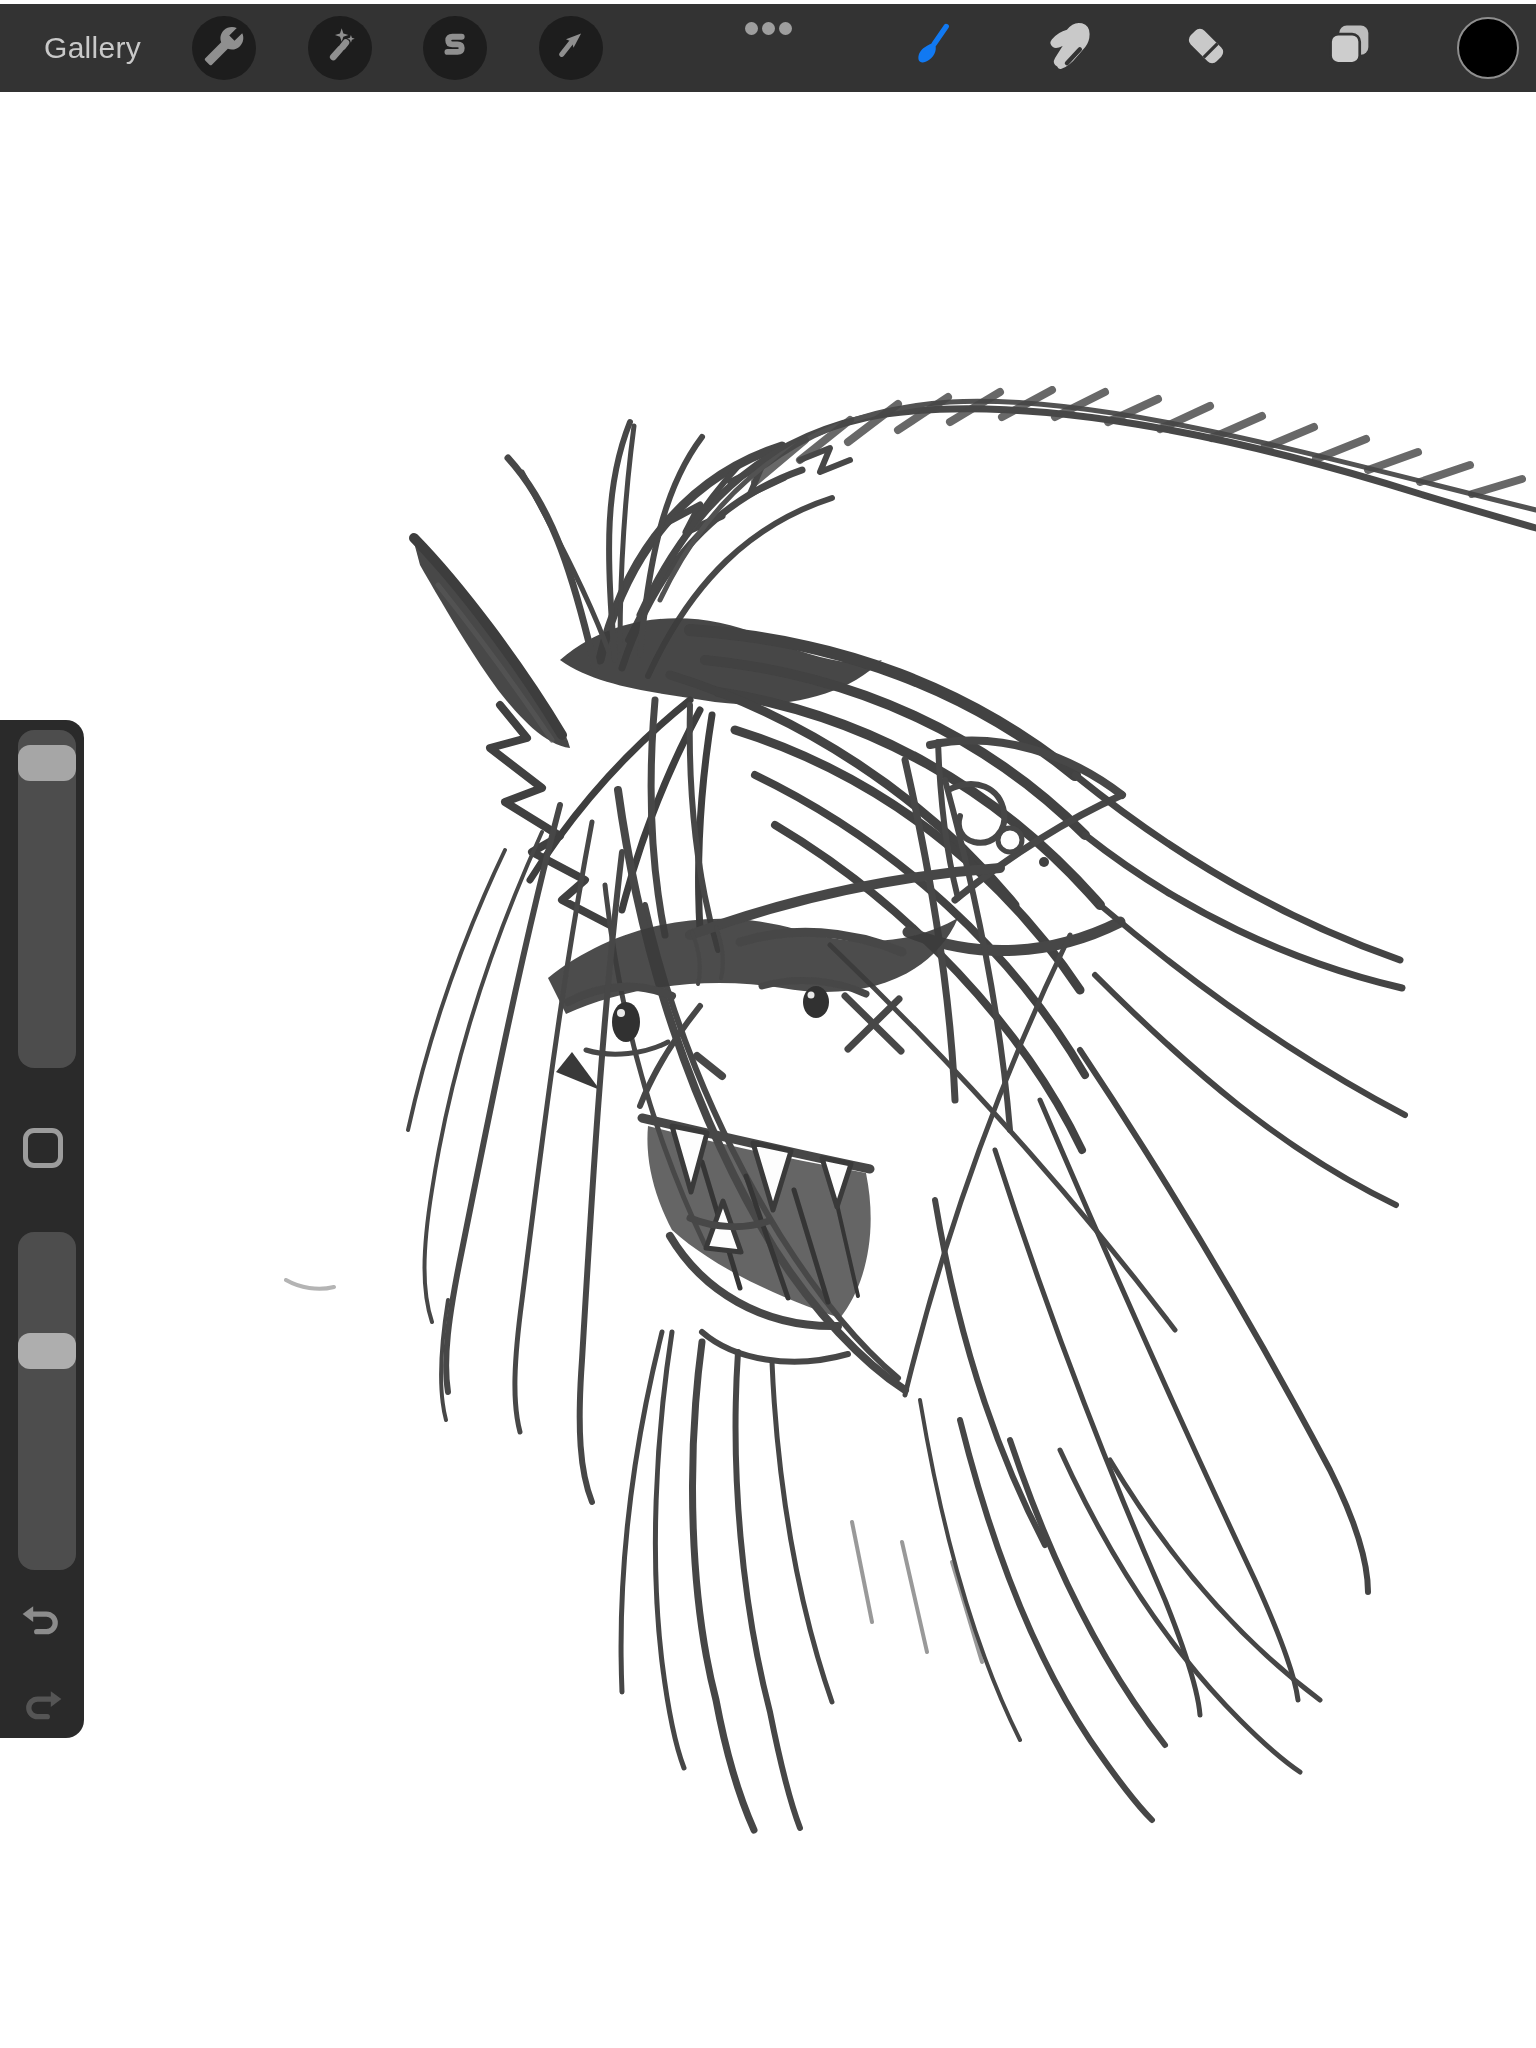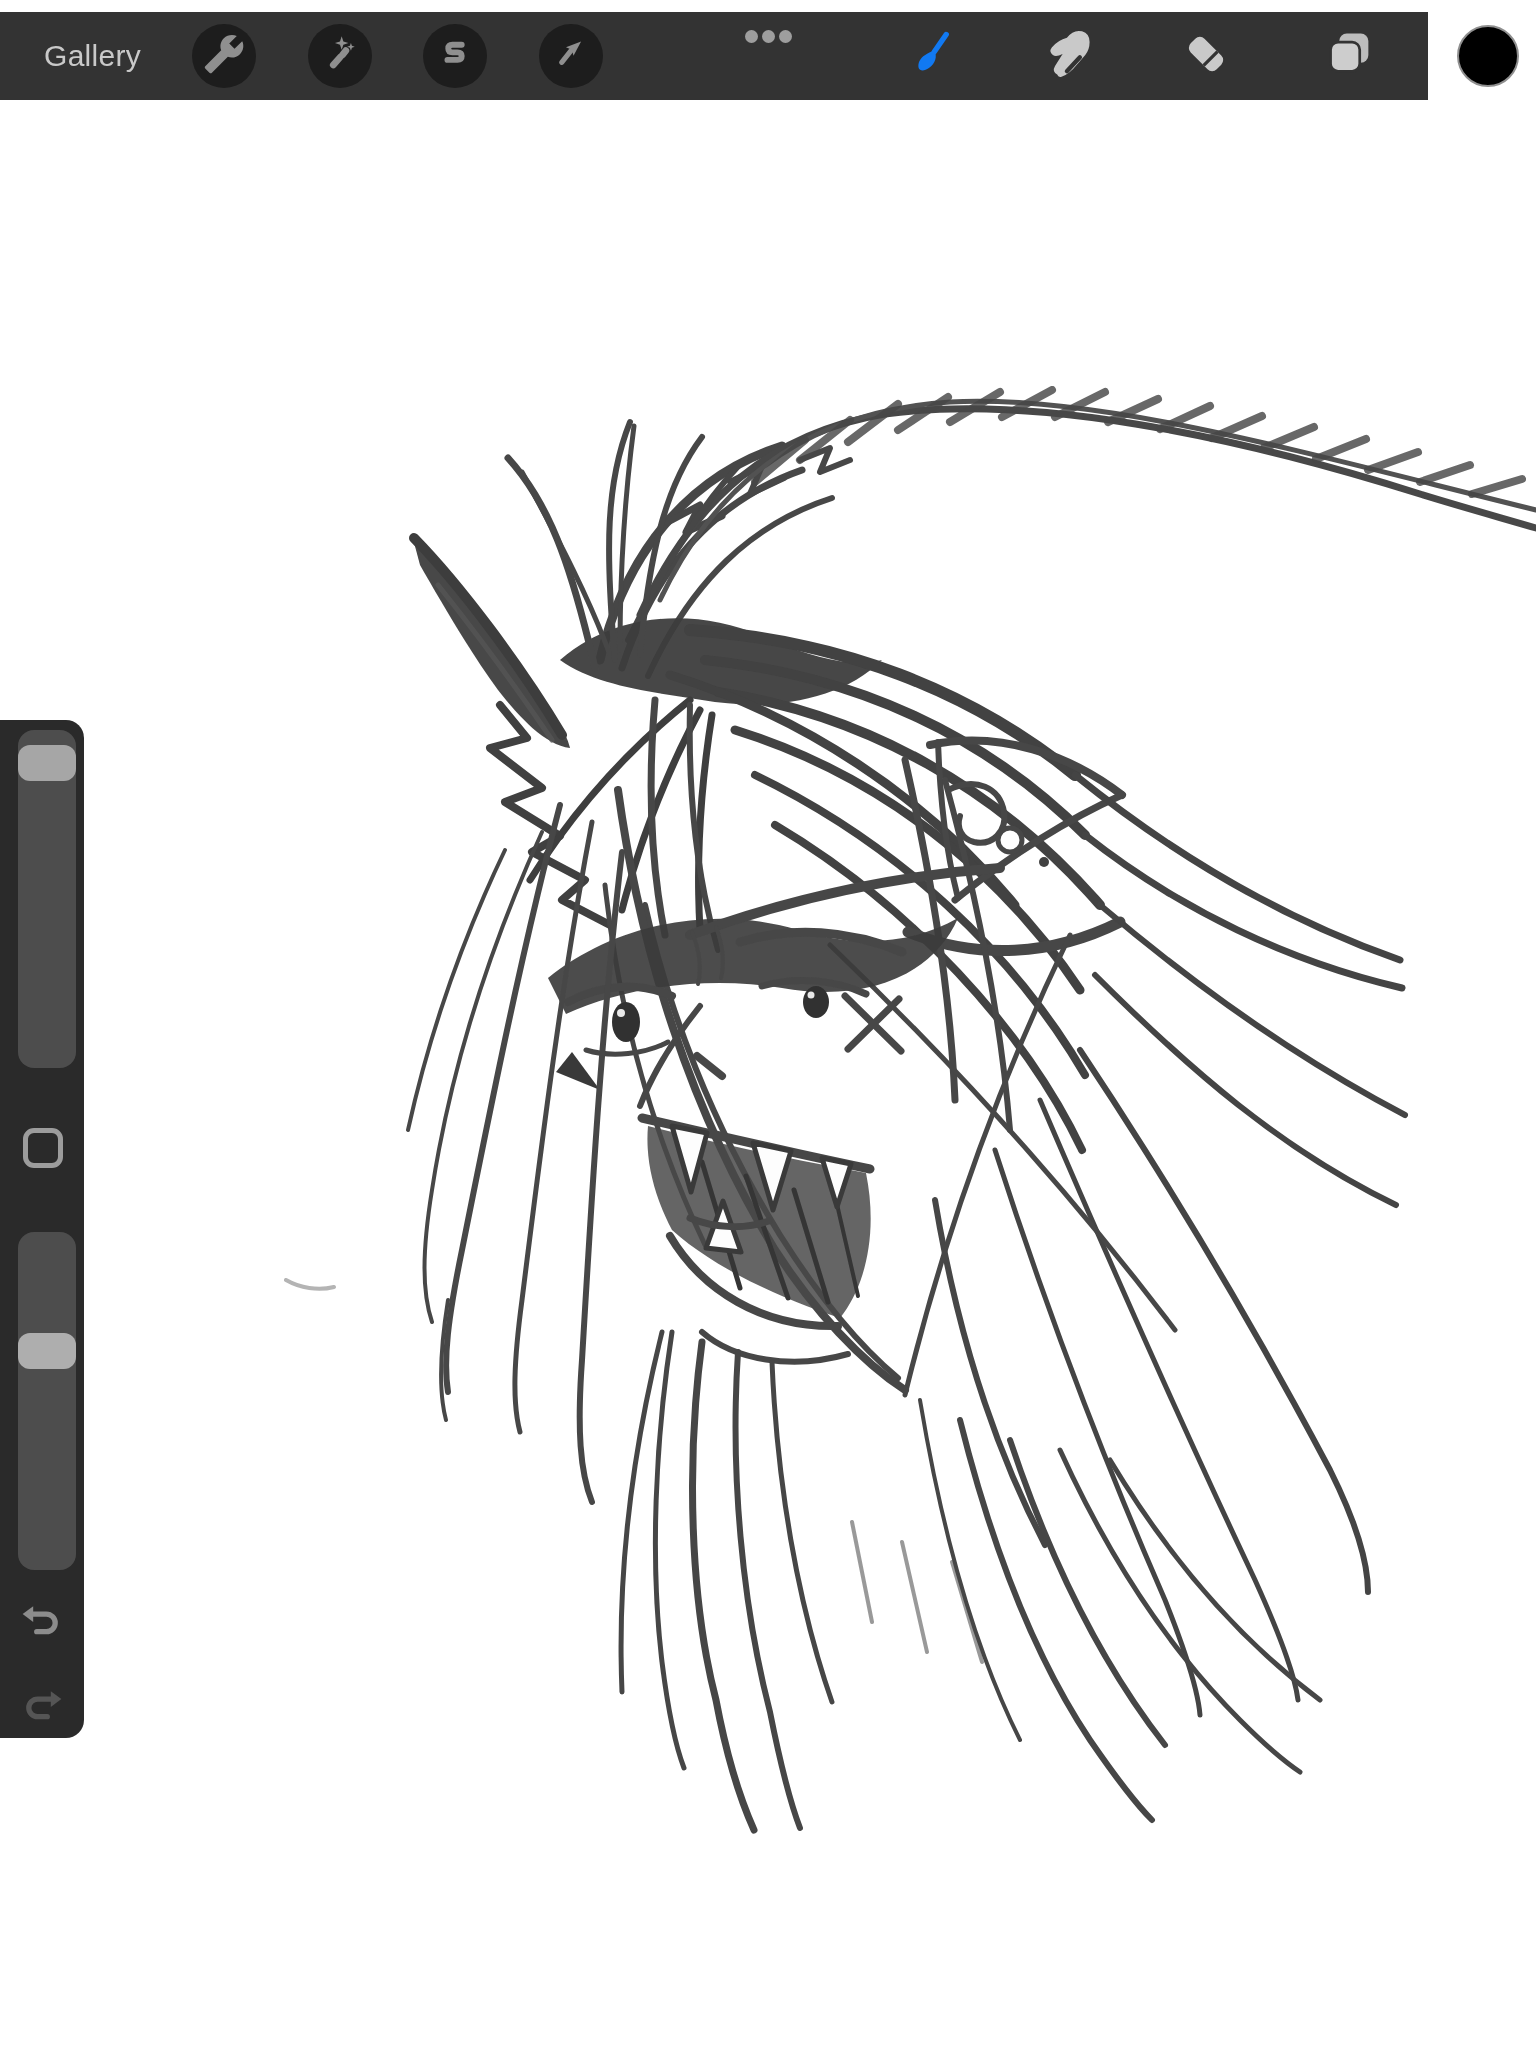--- a/index.html
+++ b/index.html
@@ -7,21 +7,21 @@
     width:1536px;height:2048px;position:relative;overflow:hidden;
     background:#ffffff;font-family:"Liberation Sans","DejaVu Sans",sans-serif;
     -webkit-font-smoothing:antialiased;
   }
   
   #canvas-area{position:absolute;left:0;top:0;width:1536px;height:2048px;background:#ffffff;}
   #canvas-area svg{display:block;}
 
   
   .toolbar{
-    position:absolute;left:0;top:12px;width:1428px;height:88px;
+    position:absolute;left:0;top:4px;width:1536px;height:88px;
     background:#333333;z-index:20;
   }
   .gallery-btn{
     position:absolute;left:44px;top:0;height:88px;display:flex;align-items:center;
     color:#c9c9c9;font-size:30px;letter-spacing:.3px;cursor:default;
   }
   .circle-btn{
     position:absolute;top:12px;width:64px;height:64px;border-radius:50%;
     background:#1d1d1d;display:flex;align-items:center;justify-content:center;
   }

